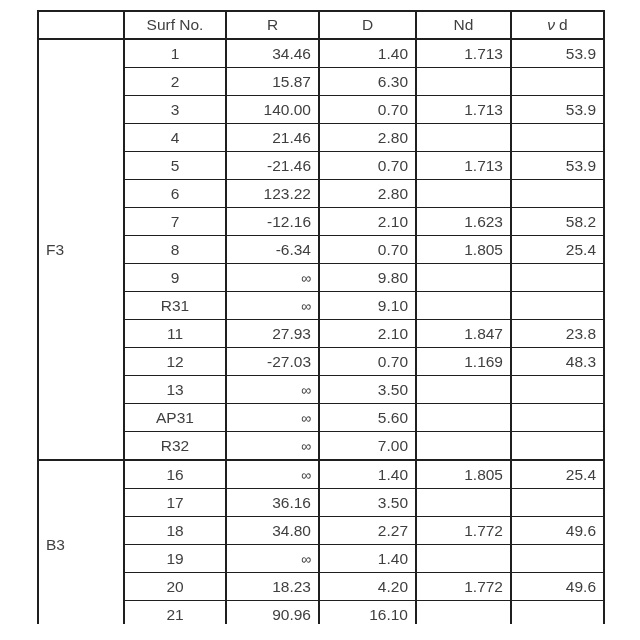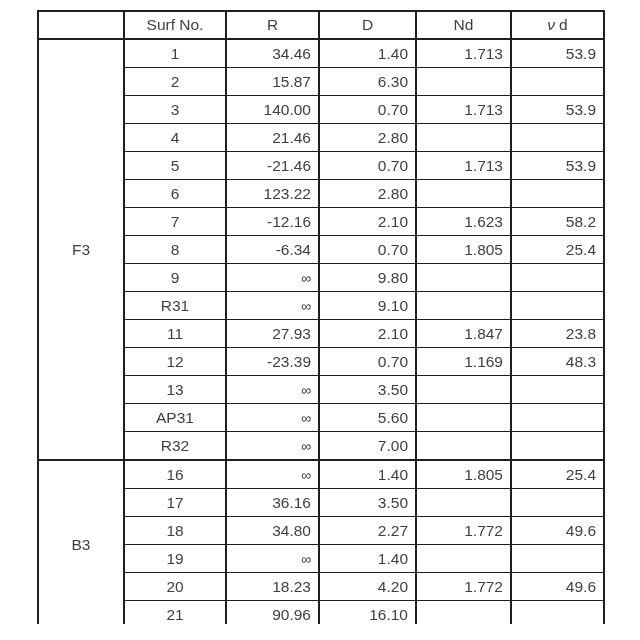--- a/index.html
+++ b/index.html
@@ -44,21 +44,21 @@
     font-weight: normal;
     overflow: hidden;
     white-space: nowrap;
     background: #ffffff;
   }
   table.lens-table thead th {
     height: 26px;
     text-align: center;
     border-bottom-width: 2px;
   }
-  td.c-group { text-align: center; vertical-align: middle; }
+  td.c-group { vertical-align: middle; }
   td.c-surf  { text-align: center; }
   td.c-num   { text-align: right; }
   tr.sec td  { border-top-width: 2.5px; }
   .nu {
     font-style: italic;
     margin-right: 4px;
   }
   .inf { font-size: 14px; }
 </style>
 </head>
@@ -158,21 +158,21 @@
         </tr>
         <tr>
           <td class="c-surf">11</td>
           <td class="c-num">27.93</td>
           <td class="c-num">2.10</td>
           <td class="c-num">1.847</td>
           <td class="c-num">23.8</td>
         </tr>
         <tr>
           <td class="c-surf">12</td>
-          <td class="c-num">-23.39</td>
+          <td class="c-num">-27.03</td>
           <td class="c-num">0.70</td>
           <td class="c-num">1.169</td>
           <td class="c-num">48.3</td>
         </tr>
         <tr>
           <td class="c-surf">13</td>
           <td class="c-num inf">∞</td>
           <td class="c-num">3.50</td>
           <td class="c-num"></td>
           <td class="c-num"></td>

